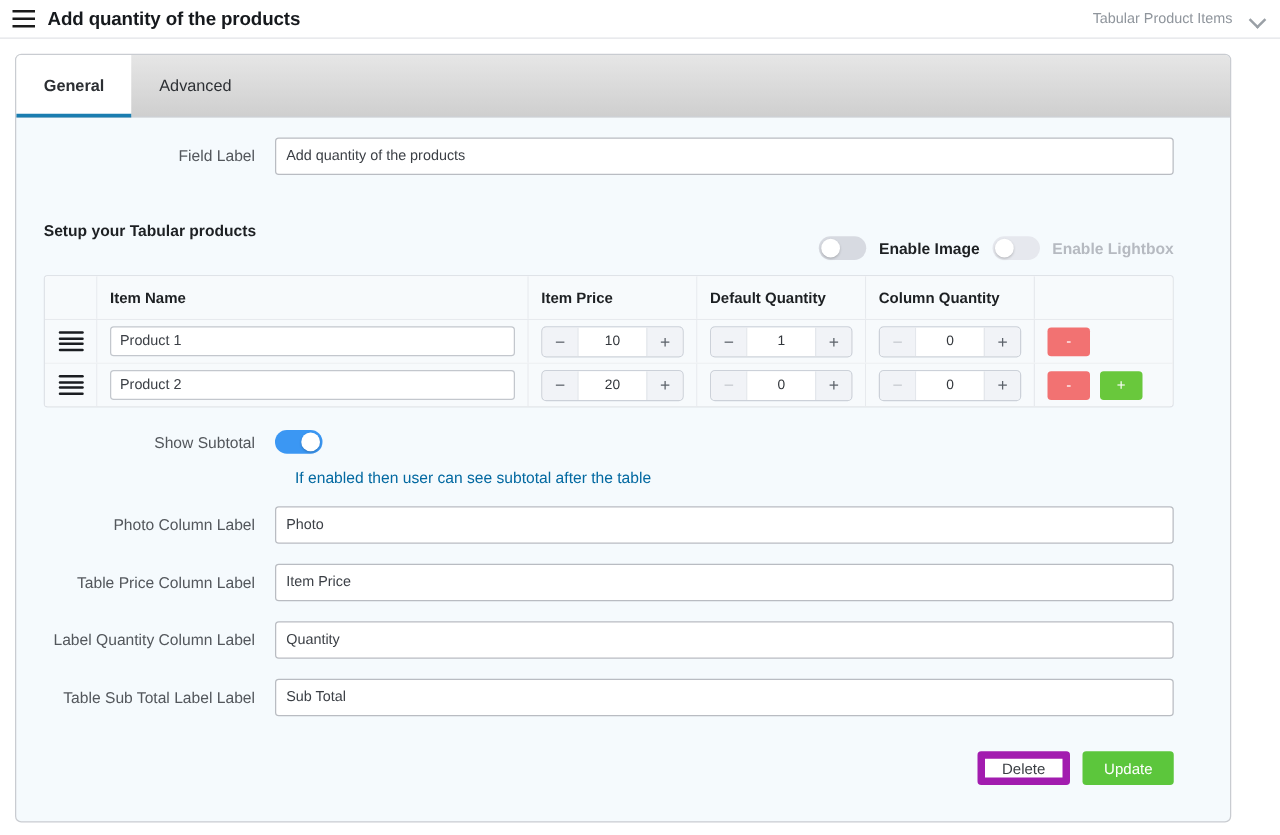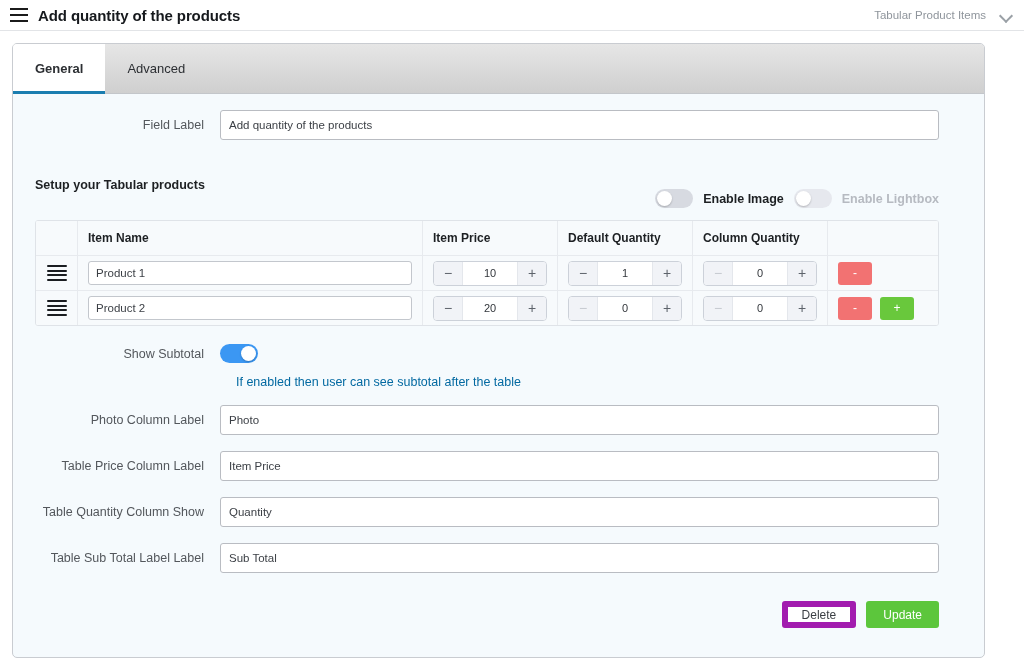--- a/index.html
+++ b/index.html
@@ -455,21 +455,21 @@
       <input class="text-input" type="text" value="Photo" style="">
     </div>
 
 
     <div class="row">
       <div class="row-label">Table Price Column Label</div>
       <input class="text-input" type="text" value="Item Price" style="">
     </div>
 
     <div class="row">
-      <div class="row-label">Table Quantity Column Show</div>
+      <div class="row-label">Label Quantity Column Label</div>
       <input class="text-input" type="text" value="Quantity" style="">
     </div>
 
     <div class="row">
       <div class="row-label">Table Sub Total Label Label</div>
       <input class="text-input" type="text" value="Sub Total" style="">
     </div>
 
     <div class="footer">
       <button class="btn-secondary">Delete</button>

